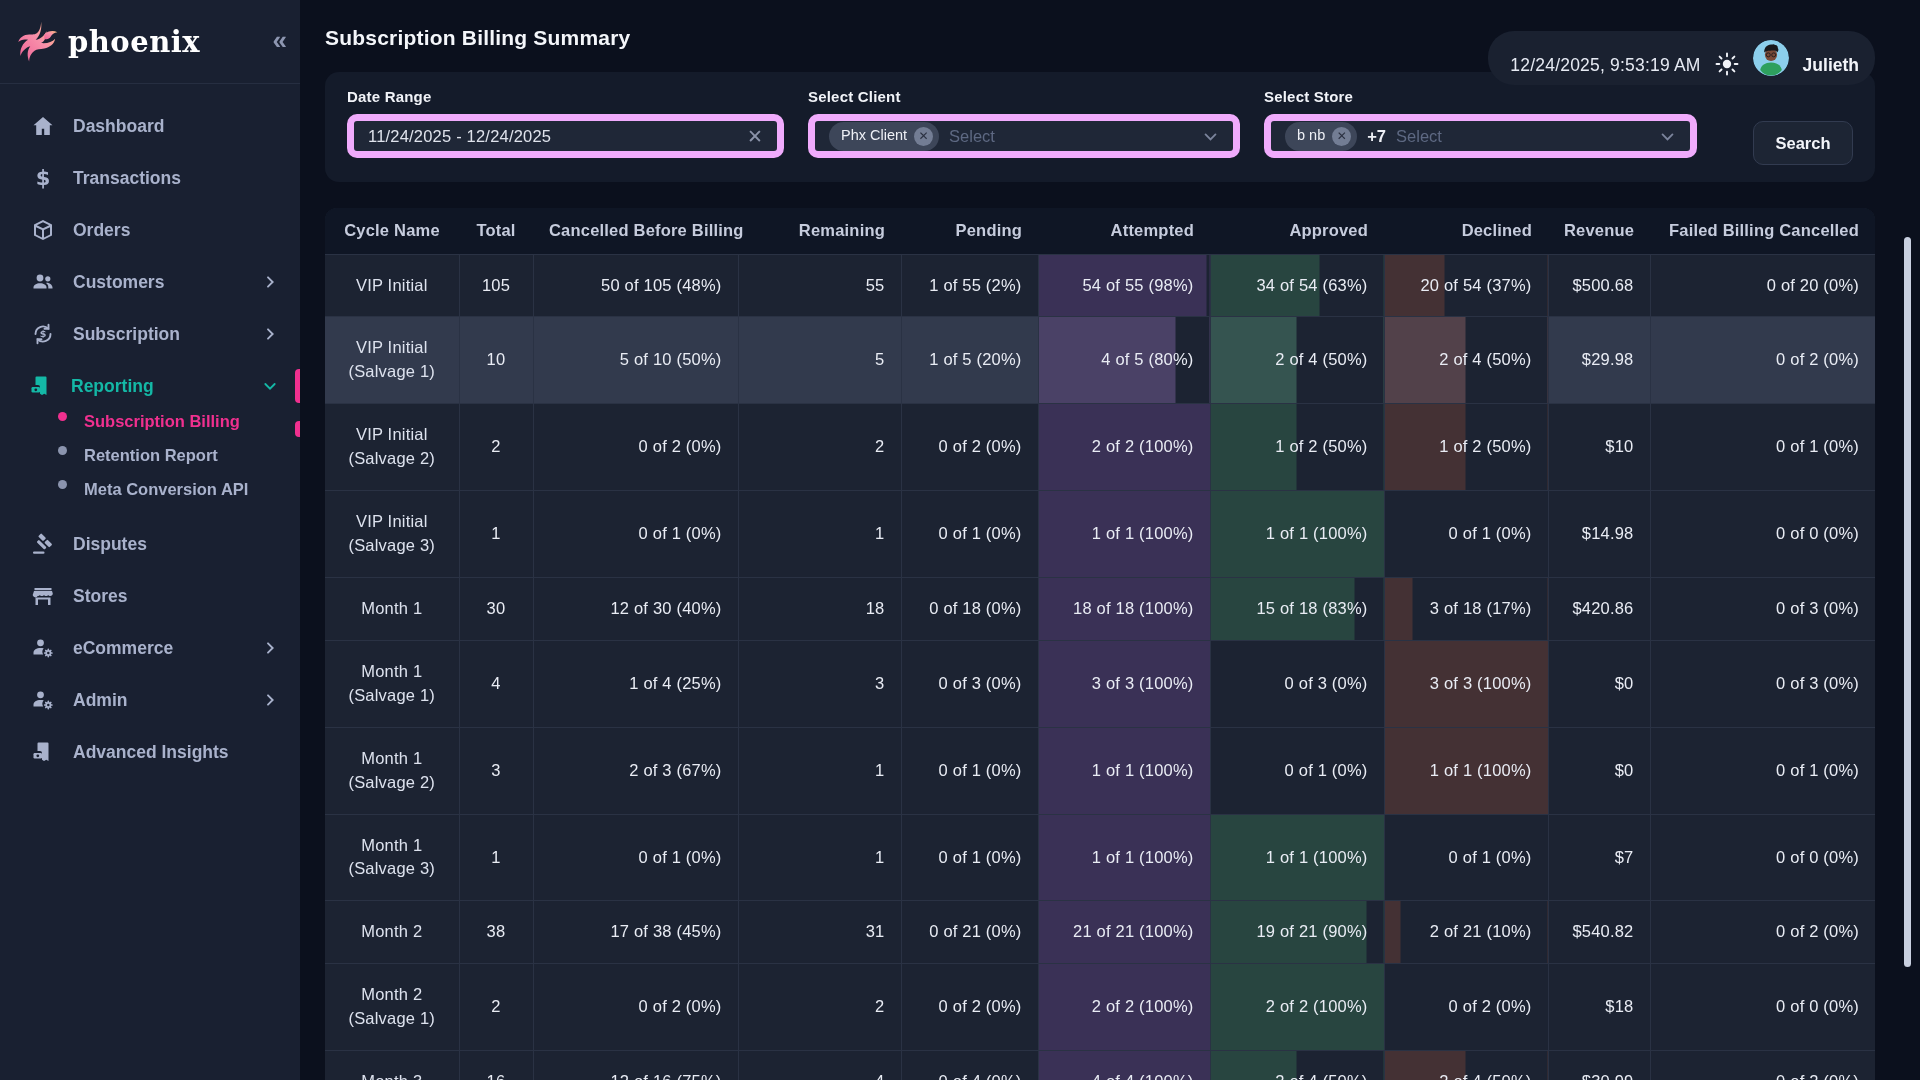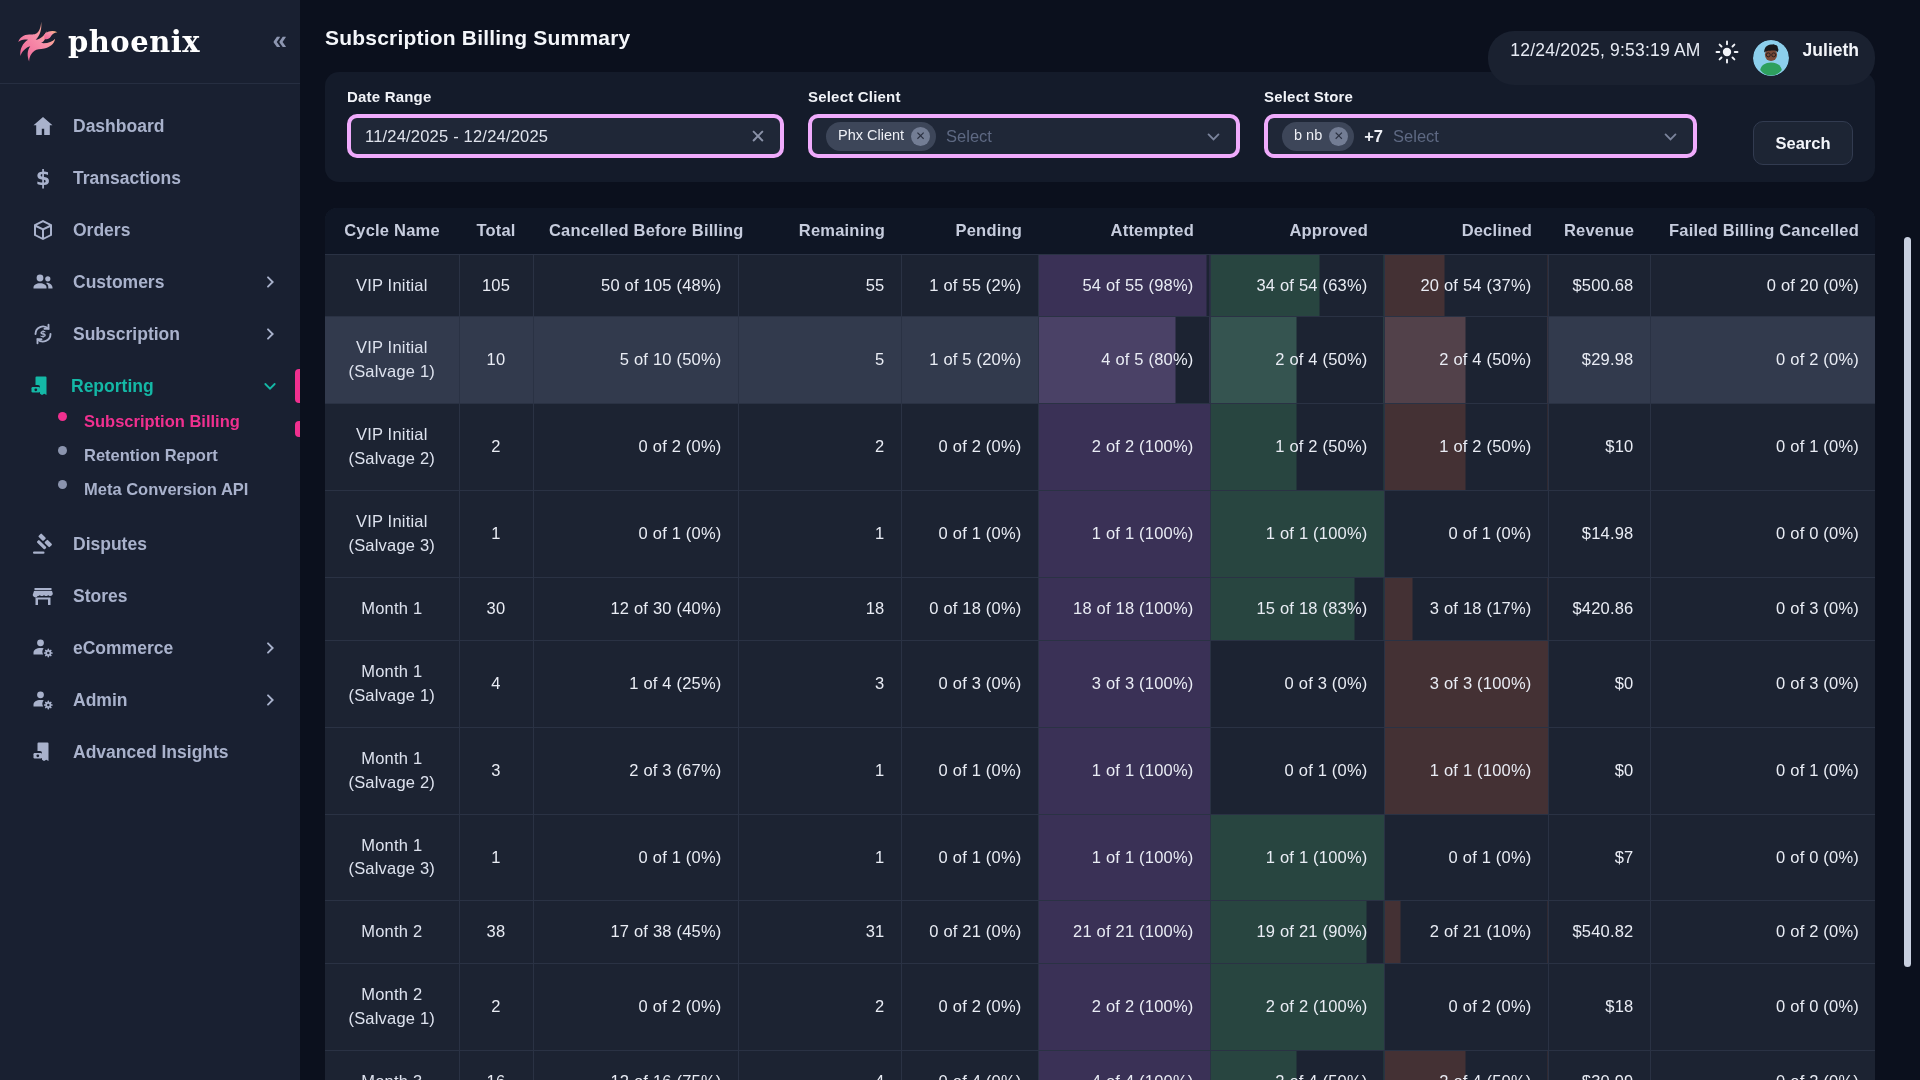--- a/index.html
+++ b/index.html
@@ -59,40 +59,40 @@
   .sub-item.active .dot { background:#f0308f; }
 
   
   main { flex:1; position:relative; padding:0 45px 0 25px; }
   .topbar {
     height:72px; display:flex; align-items:center; justify-content:space-between;
     padding-top:4px;
   }
   .page-title { font-size:21px; font-weight:700; color:#f4f6fa; letter-spacing:.2px; }
   .user-pill {
-    display:flex; align-items:flex-start; gap:14px;
+    display:flex; align-items:flex-end; gap:14px;
     background:#1a2130; border-radius:26px; padding:9px 16px 9px 22px;
     cursor:pointer;
     margin-top:40px;
   }
   .user-pill .dt { font-size:17.5px; color:#e6eaf3; letter-spacing:.2px; }
   .sun svg { width:24px; height:24px; display:block; }
   .avatar { width:36px; height:36px; border-radius:50%; overflow:hidden; flex:none; }
   .avatar svg { width:36px; height:36px; display:block; }
   .user-pill .uname { font-size:17.5px; font-weight:600; color:#f2f4f9; }
 
   
   .filters {
     background:#141b2a; border-radius:14px; height:110px;
     padding:16px 22px; display:flex; gap:24px; align-items:flex-start;
   }
   .field { display:flex; flex-direction:column; }
   .field label { font-size:15px; font-weight:700; color:#f1f3f8; margin-bottom:9px; letter-spacing:.2px; }
   .control {
-    height:44px; background:#1f2737; border:4px solid #f0abfc; border-radius:10px;
+    height:44px; background:#1f2737; border:7px solid #f0abfc; border-radius:10px;
     display:flex; align-items:center; padding:0 14px; cursor:pointer;
   }
   .f-date { width:437px; }
   .f-client { width:432px; }
   .f-store { width:433px; }
   .control .value { font-size:16.5px; color:#dfe3ec; letter-spacing:.2px; }
   .control .placeholder { font-size:16.5px; color:#5e6983; margin-left:10px; }
   .control .x-clear { margin-left:auto; color:#8b93a9; font-size:19px; line-height:1; }
   .control .chev-d { margin-left:auto; color:#7b849c; display:flex; }
   .control .chev-d svg { width:17px; height:17px; }

